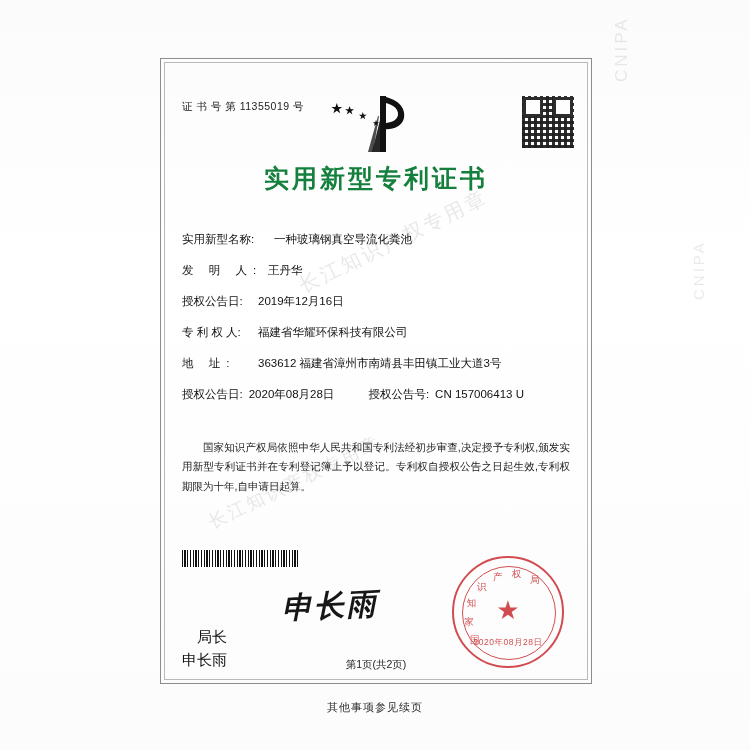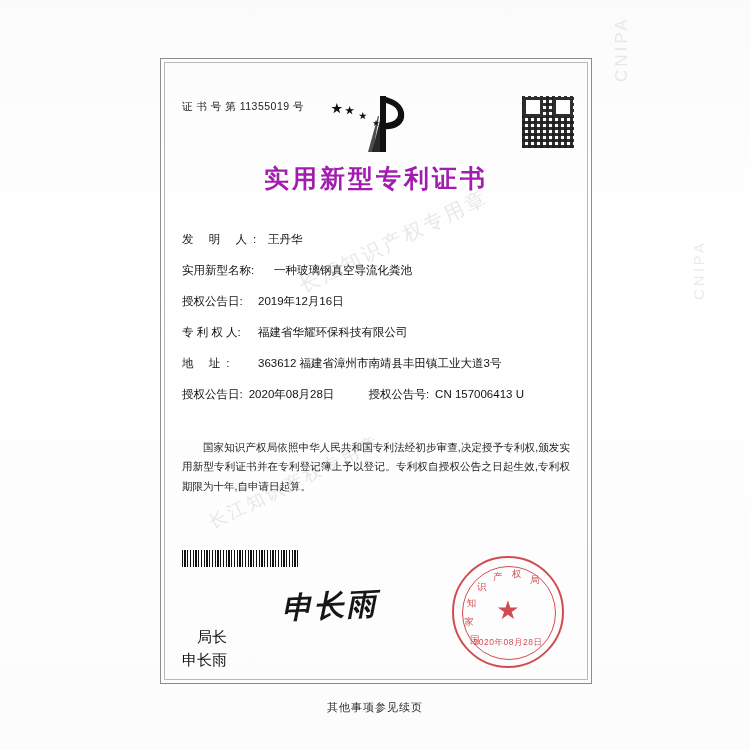--- a/index.html
+++ b/index.html
@@ -104,21 +104,21 @@
   .title {
     position: absolute;
     left: 0;
     right: 0;
     top: 104px;
     text-align: center;
     font-family: "DejaVu Serif", "Liberation Serif", serif;
     font-size: 25px;
     font-weight: bold;
     letter-spacing: 3px;
-    color: #a21caf;
+    color: #15803d;
   }
 
   
   .fields {
     position: absolute;
     left: 22px;
     right: 22px;
     top: 166px;
     font-size: 11.5px;
     line-height: 1.2;
@@ -322,26 +322,26 @@
           <polygon points="8,20 9.6,24.6 14.4,24.6 10.5,27.4 12,32 8,29.1 4,32 5.5,27.4 1.6,24.6 6.4,24.6" transform="translate(30,8) scale(0.6)"></polygon>
           <polygon points="8,20 9.6,24.6 14.4,24.6 10.5,27.4 12,32 8,29.1 4,32 5.5,27.4 1.6,24.6 6.4,24.6" transform="translate(44,18) scale(0.5)"></polygon>
         </g>
       </svg>
     </div>
 
     <div class="title">实用新型专利证书</div>
 
     <div class="fields">
       <div class="row">
+        <span class="lbl w-name">实用新型名称:</span>
+        <span class="val">一种玻璃钢真空导流化粪池</span>
+      </div>
+      <div class="row">
         <span class="lbl w-std">发 明 人:</span>
         <span class="val">王丹华</span>
-      </div>
-      <div class="row">
-        <span class="lbl w-name">实用新型名称:</span>
-        <span class="val">一种玻璃钢真空导流化粪池</span>
       </div>
       <div class="row">
         <span class="lbl w-apply">授权公告日:</span>
         <span class="val">2019年12月16日</span>
       </div>
       <div class="row">
         <span class="lbl w-owner">专 利 权 人:</span>
         <span class="val">福建省华耀环保科技有限公司</span>
       </div>
       <div class="row">
@@ -374,16 +374,17 @@
         <span style="transform: rotate(-95deg) translate(0,-44px) rotate(95deg);">家</span>
         <span style="transform: rotate(-70deg) translate(0,-44px) rotate(70deg);">知</span>
         <span style="transform: rotate(-45deg) translate(0,-44px) rotate(45deg);">识</span>
         <span style="transform: rotate(-20deg) translate(0,-44px) rotate(20deg);">产</span>
         <span style="transform: rotate(5deg) translate(0,-44px) rotate(-5deg);">权</span>
         <span style="transform: rotate(30deg) translate(0,-44px) rotate(-30deg);">局</span>
       </div>
       <div class="seal-date">2020年08月28日</div>
     </div>
 
+    <div class="page-no">第1页(共2页)</div>
   </div>
 
   <div class="outer-note">其他事项参见续页</div>
 </div>
 
 </body></html>

